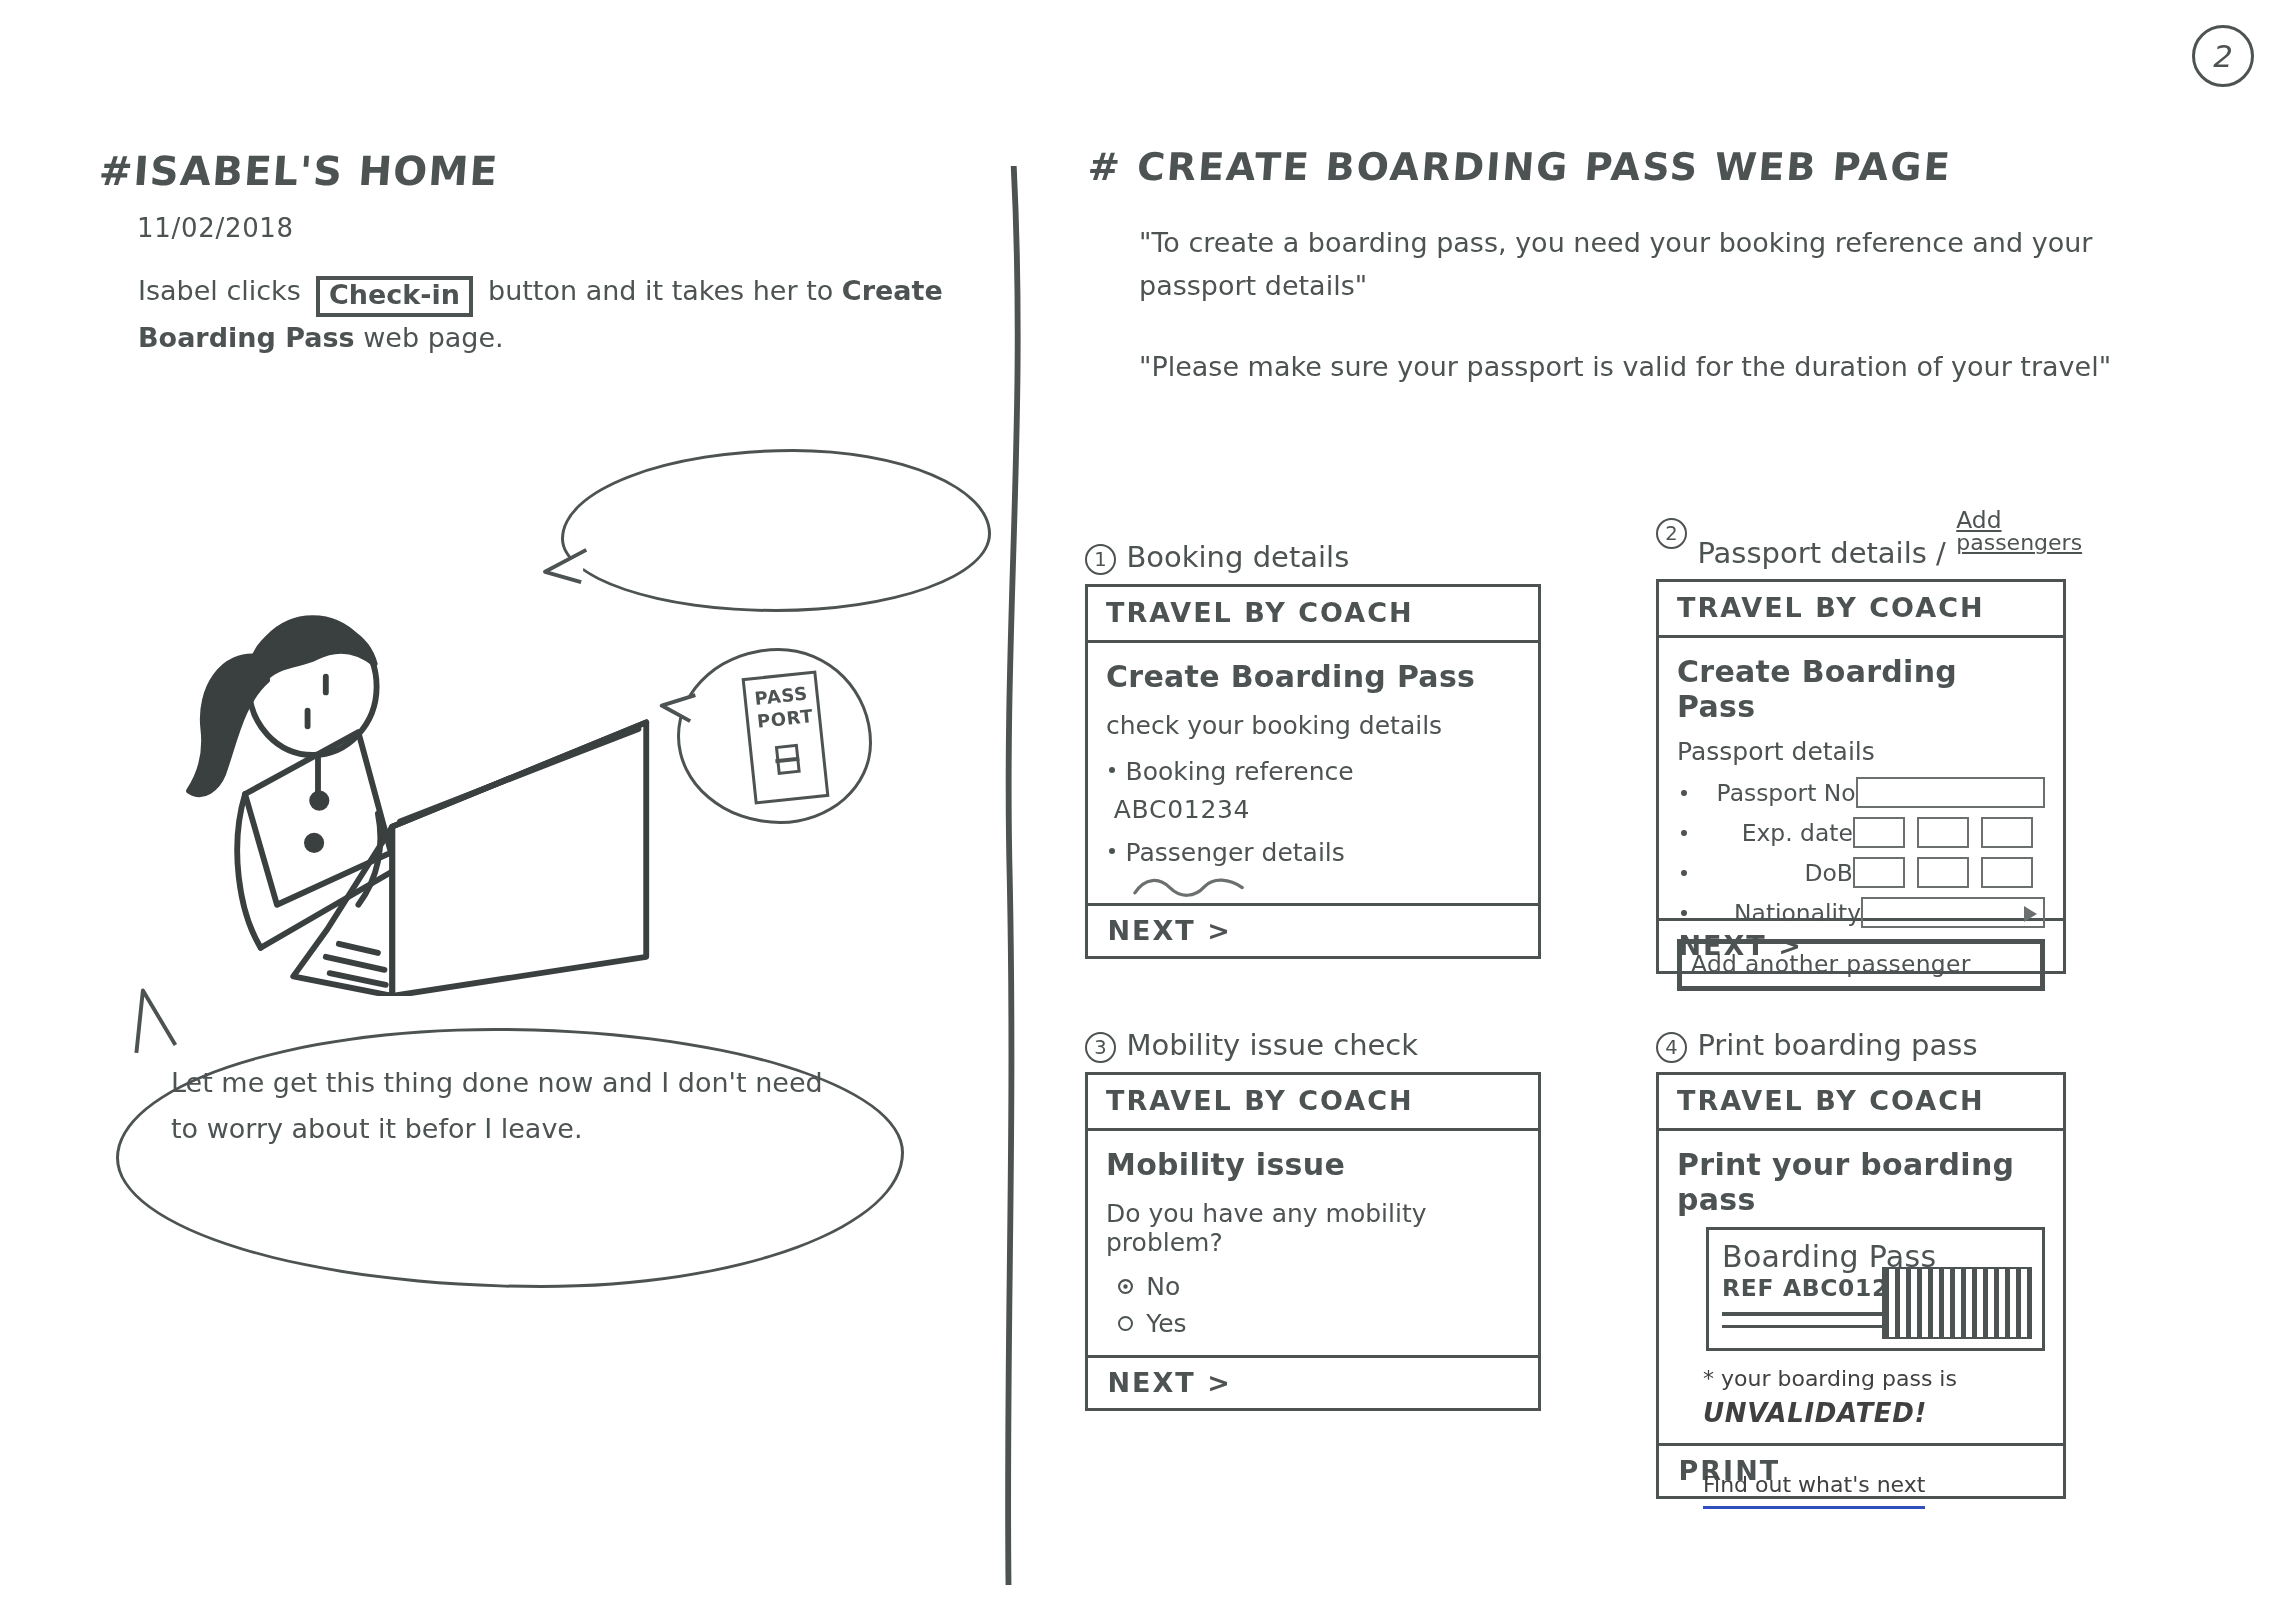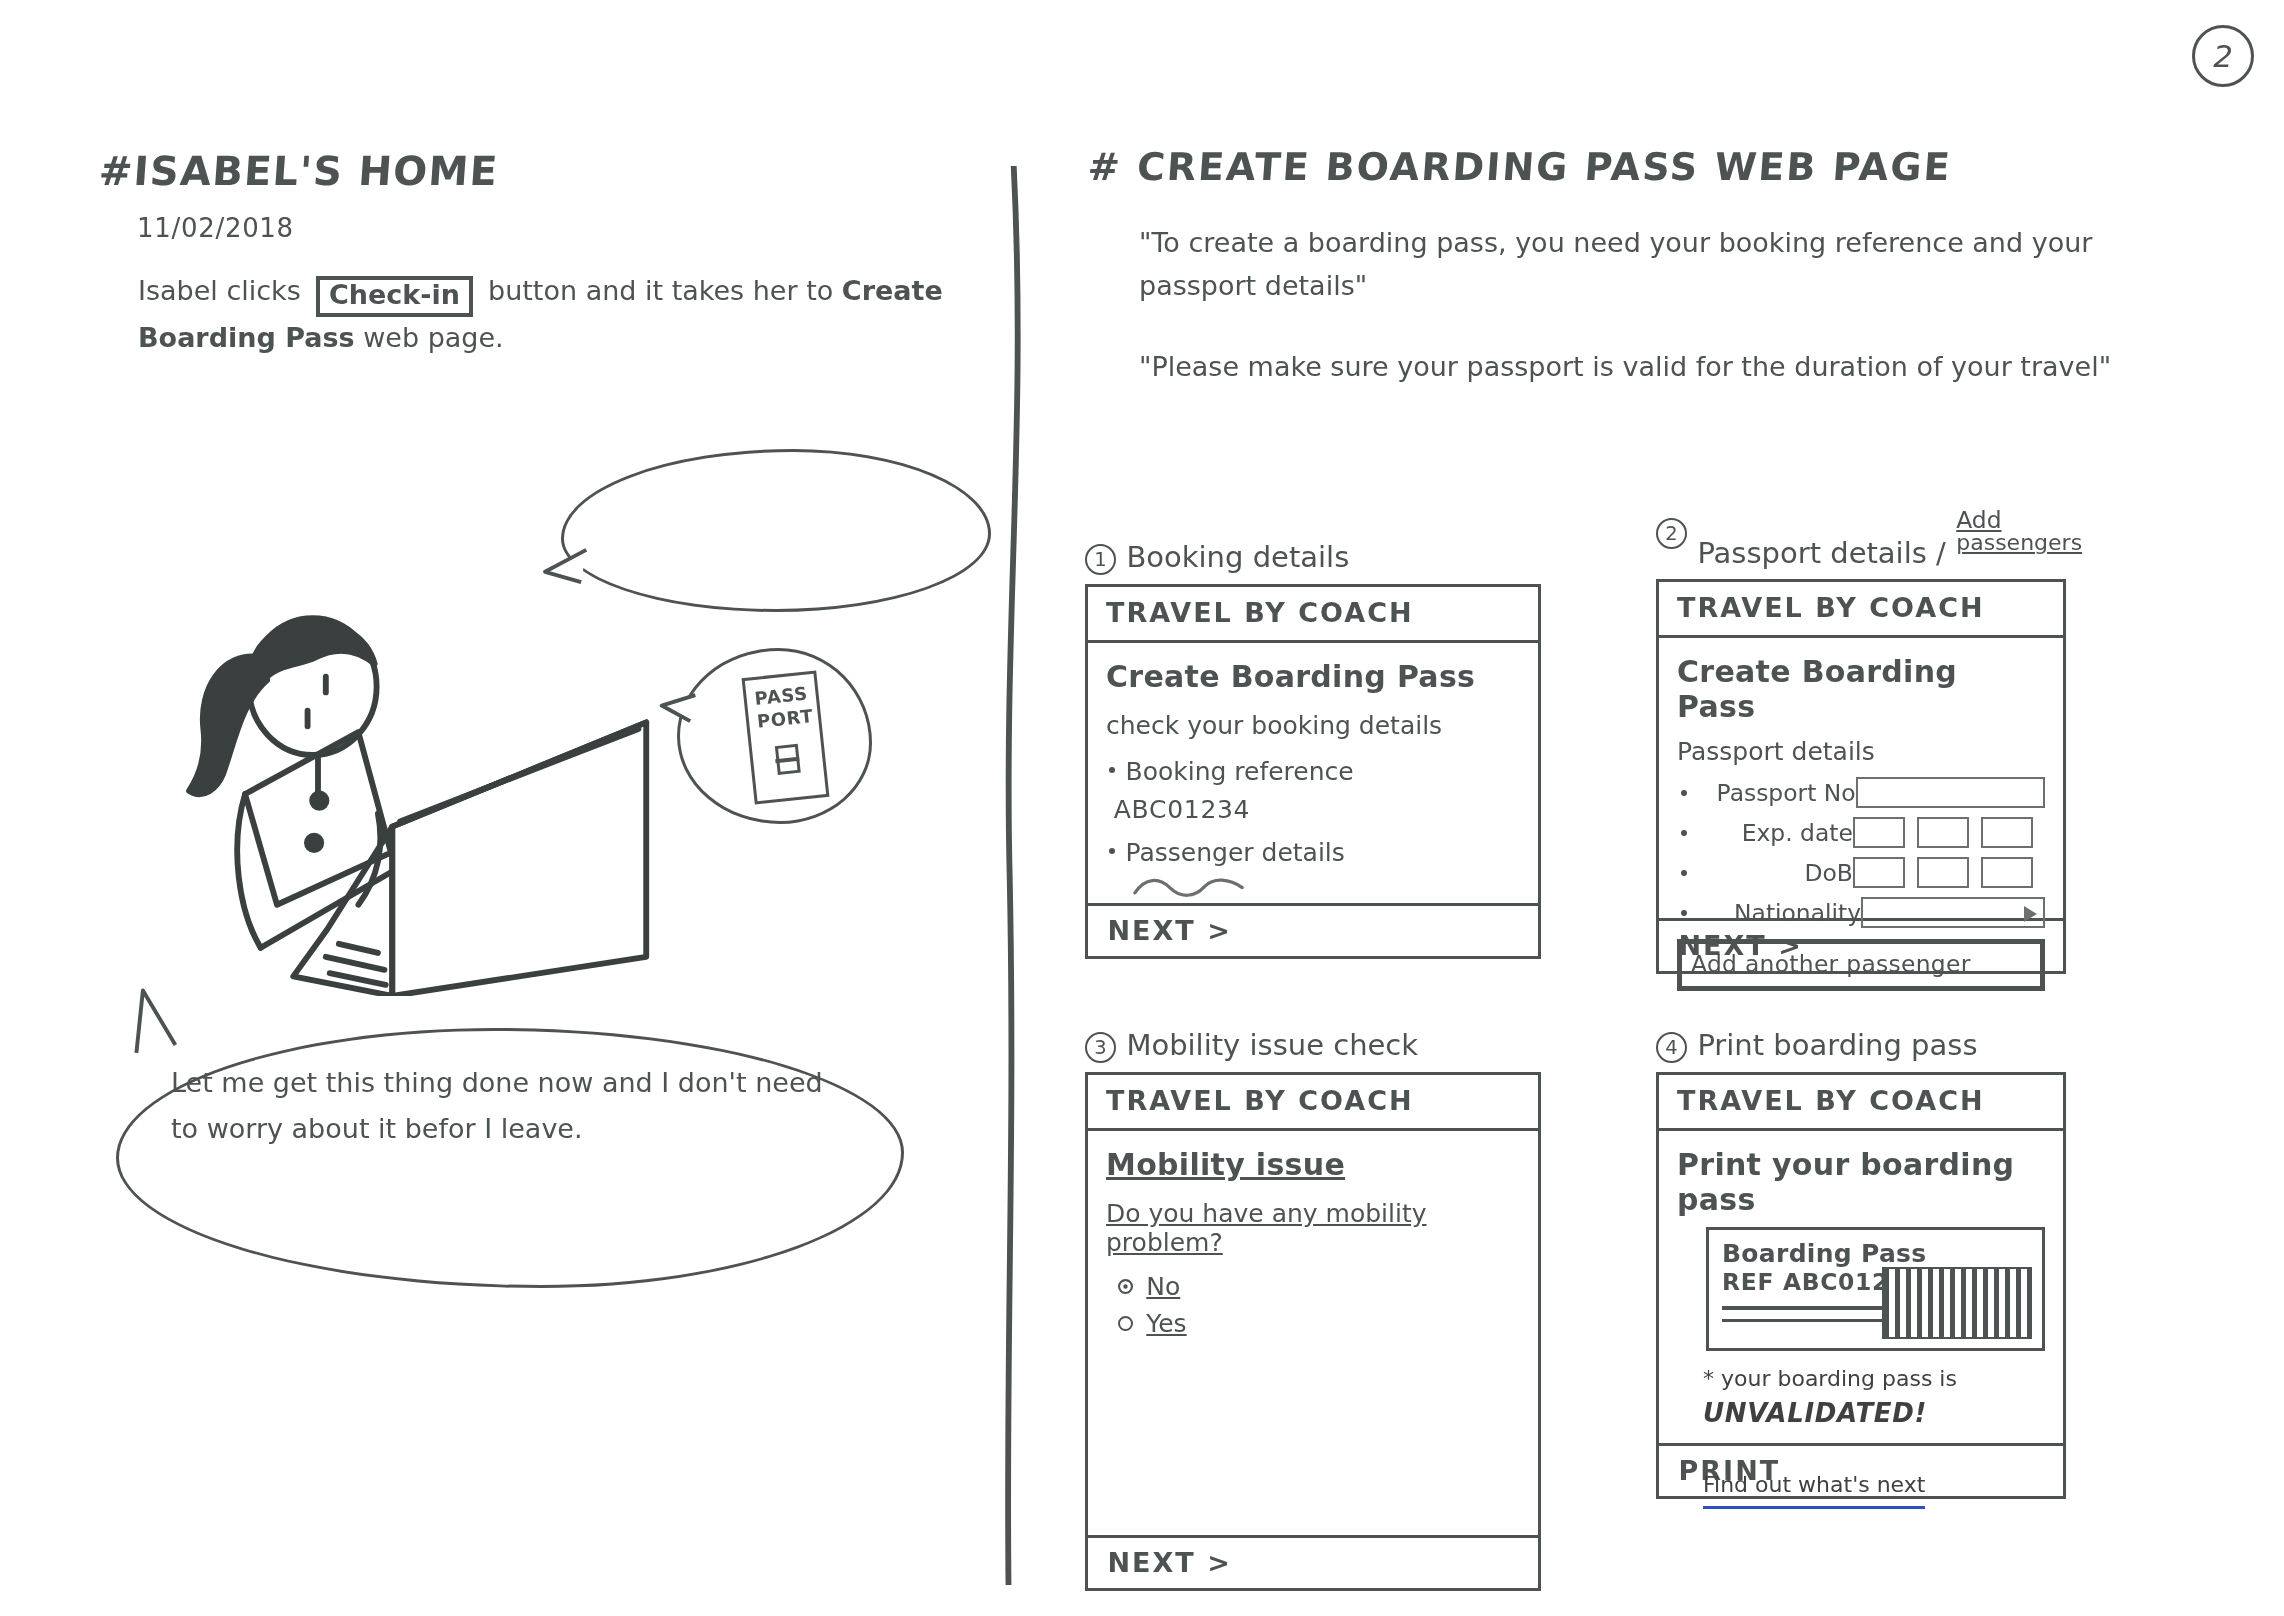--- a/index.html
+++ b/index.html
@@ -142,21 +142,21 @@
     border:5.9px solid #4d5252; font-size:23.4px; padding:6.5px 9px 7.8px; margin-top:10.4px; letter-spacing:0.3px;
   }
 
   
   .radio { display:flex; align-items:center; font-size:25px; margin:5.2px 0 7.8px 11.7px; }
   .radio .dot { width:15.6px; height:15.6px; border:2.6px solid #4d5252; border-radius:50%; margin-right:13px; }
   .radio .dot.on { background:#4d5252; box-shadow:inset 0 0 0 3.3px #fff; }
 
   
   .ticket { border:3.9px solid #4d5252; margin:6.5px 0 11.7px 29px; padding:9px 13px 11.7px; position:relative; height:124px; }
-  .ticket .t1 { font-size:25px; font-weight:700; letter-spacing:0.3px; }
+  .ticket .t1 { font-size:30px; font-weight:400; letter-spacing:0.3px; }
   .ticket .t2 { font-size:23.4px; font-weight:700; letter-spacing:0.7px; }
   .ticket .u1 { width:195px; height:3.3px; background:#4d5252; margin-top:10.4px; }
   .ticket .u2 { width:182px; height:3.3px; background:#4d5252; margin-top:9px; }
   .ticket .barcode {
     position:absolute; right:10.4px; bottom:9px; width:150px; height:72px;
     border:2.6px solid #4d5252; background:
       repeating-linear-gradient(90deg,#4d5252 0 4.6px, #fff 4.6px 11px);
   }
   .note-blue { color:#404040; font-size:22px; line-height:1.45; margin-left:26px; }
   .note-blue .big { font-size:26px; font-weight:700; letter-spacing:0.7px;font-style:italic; }
@@ -319,21 +319,21 @@
     </div>
   </div>
 
   <div class="wf" style="left:18px; top:1028px; width:456px;">
     <div class="wf-caption hand">
       <span class="wf-num">3</span>
       <span>Mobility issue check</span>
     </div>
     <div class="screen">
       <div class="brandbar hand">TRAVEL BY COACH</div>
-      <div class="body" style="height:404px;text-decoration:underline;">
+      <div class="body" style="height:224px;">
         <div class="h1 hand">Mobility issue</div>
         <div class="sub hand" style="width:365px;">Do you have any mobility problem?</div>
         <div class="radio hand">
           <span class="dot on"></span>
           <span>No</span>
         </div>
         <div class="radio hand">
           <span class="dot"></span>
           <span>Yes</span>
         </div>

